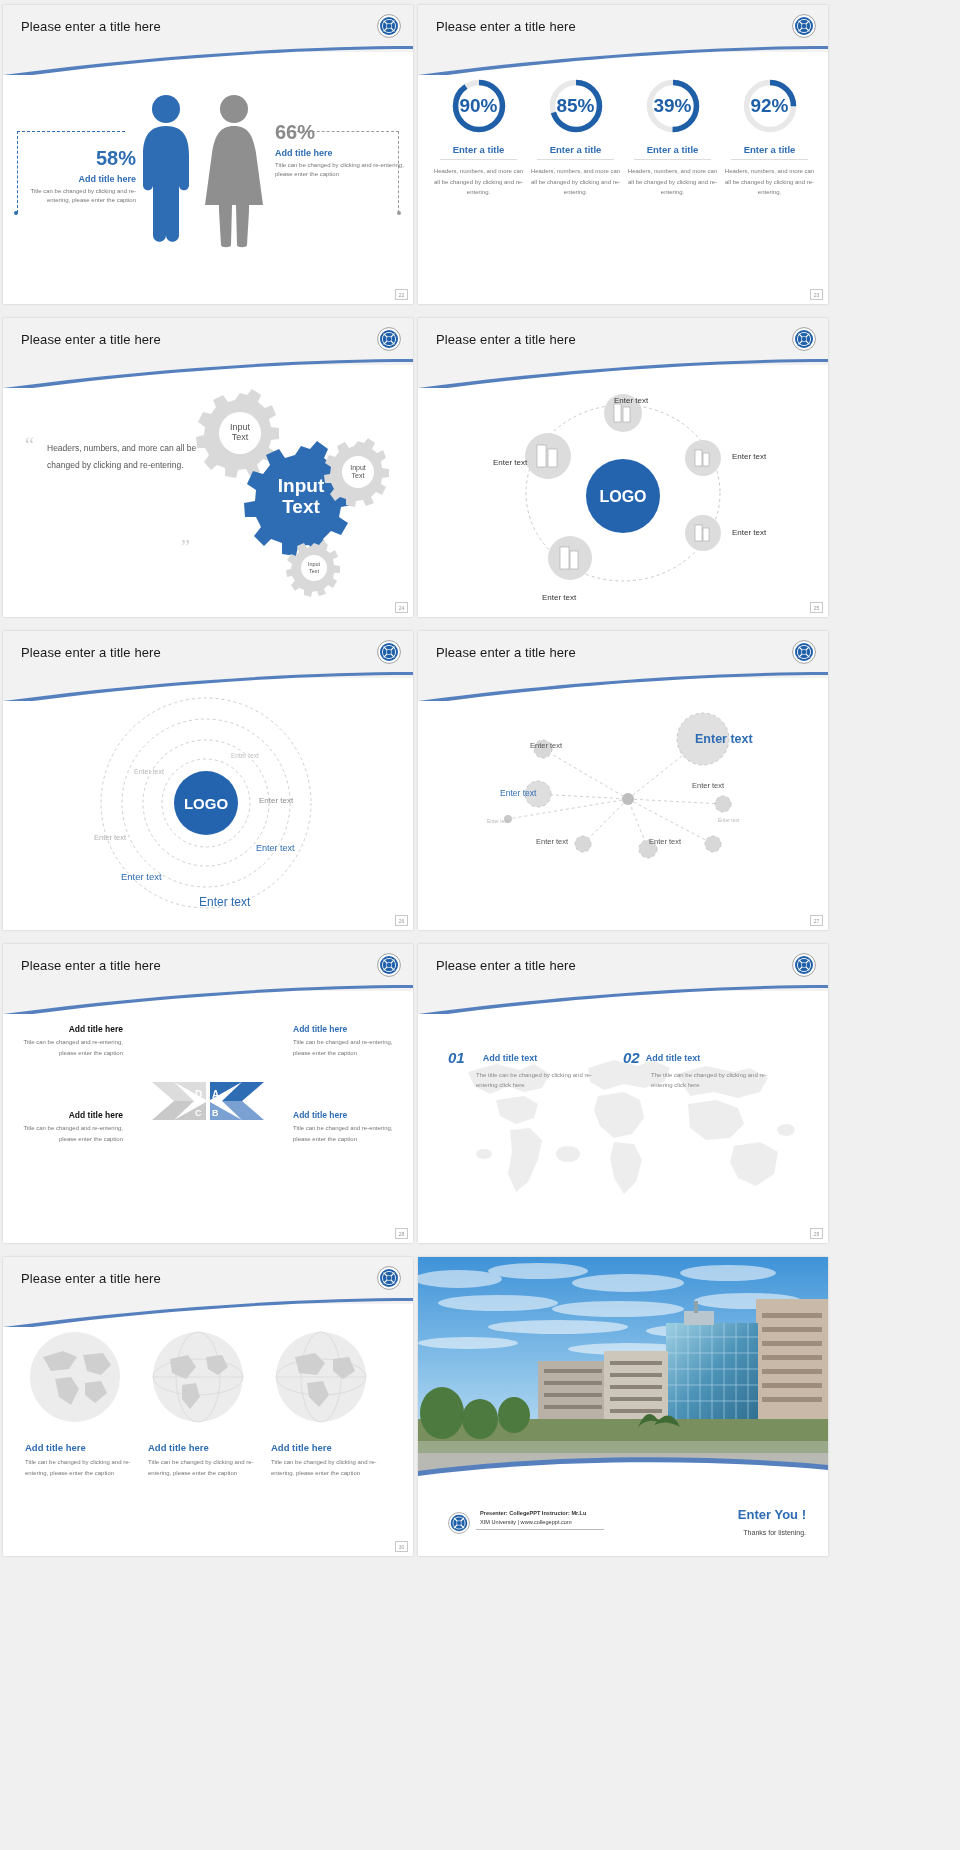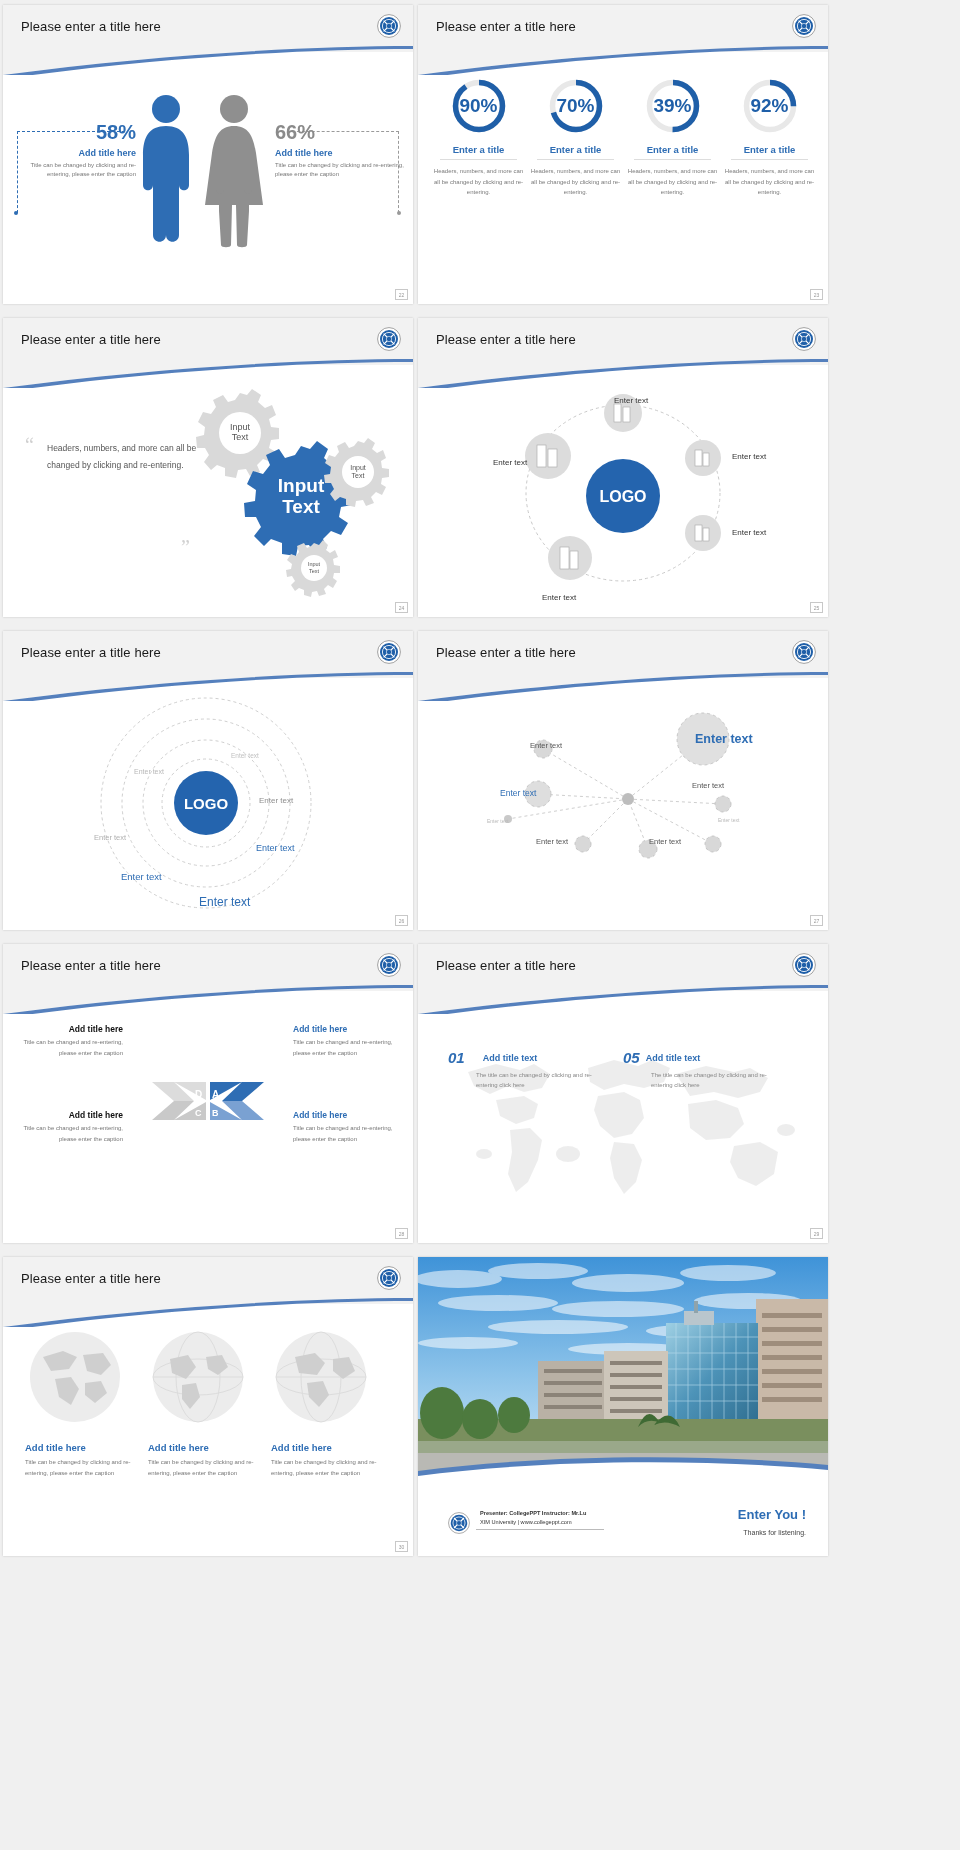--- a/index.html
+++ b/index.html
@@ -43,21 +43,21 @@
   .pagenum {
     position: absolute; right: 5px; bottom: 4px;
     width: 13px; height: 11px; border: 1px solid #c8c8c8;
     font-size: 5px; color: #999; text-align: center; line-height: 10px;
     background: #fff; z-index: 6;
   }
 
   
   .s22-wrap { position:absolute; top:58px; left:0; width:410px; height:235px; }
   .pct { font-size: 20px; font-weight: bold; }
-  .pct.blue { color: #2e6db4; }
+  .pct.blue { color: #2e6db4; margin-top: 26px; }
   .pct.grey { color: #8a8a8a; }
   .addtitle { font-size: 9px; font-weight: bold; color: #2e6db4; margin-top: 4px;}
   .capt { font-size: 6px; color: #777; line-height: 1.55; margin-top: 3px;}
   .g-left { position:absolute; left: 18px; top: 58px; width: 115px; text-align: right;}
   .g-right { position:absolute; left: 272px; top: 58px; width: 135px; text-align: left;}
   .dashbox-l { position:absolute; left:14px; top:68px; width:108px; height:82px;
      border-left:1px dashed #2e6db4; border-top:1px dashed #2e6db4;}
   .dashbox-r { position:absolute; left:284px; top:68px; width:112px; height:82px;
      border-right:1px dashed #9a9a9a; border-top:1px dashed #9a9a9a;}
   .dot-l{position:absolute;left:11px;top:148px;width:4px;height:4px;border-radius:50%;background:#2e6db4;}
@@ -192,21 +192,21 @@
         <div class="dlabel">Enter a title</div>
         <div class="dsep"></div>
         <div class="dtxt">Headers, numbers, and more can all be changed by clicking and re-entering.</div>
       </div>
       <div class="dcol">
         <div class="dring">
           <svg viewBox="0 0 42 42" width="58" height="58">
             <circle cx="21" cy="21" r="17" fill="none" stroke="#e8e8e8" stroke-width="4"></circle>
             <circle cx="21" cy="21" r="17" fill="none" stroke="#1f5fa8" stroke-width="4" stroke-dasharray="74.8 128.1" transform="rotate(-90 21 21)"></circle>
           </svg>
-          <div class="dpct">70%</div>
+          <div class="dpct">85%</div>
         </div>
         <div class="dlabel">Enter a title</div>
         <div class="dsep"></div>
         <div class="dtxt">Headers, numbers, and more can all be changed by clicking and re-entering.</div>
       </div>
       <div class="dcol">
         <div class="dring">
           <svg viewBox="0 0 42 42" width="58" height="58">
             <circle cx="21" cy="21" r="17" fill="none" stroke="#e8e8e8" stroke-width="4"></circle>
             <circle cx="21" cy="21" r="17" fill="none" stroke="#1f5fa8" stroke-width="4" stroke-dasharray="53.4 149.5" transform="rotate(-90 21 21)"></circle>
@@ -495,21 +495,21 @@
 
     <div style="position:absolute;left:30px;top:105px;width:160px;">
       <div style="display:flex;align-items:center;gap:18px;">
         <span class="num01">01</span>
         <span class="mtitle">Add title text</span>
       </div>
       <div class="mtxt" style="margin-left:28px;">The title can be changed by clicking and re-entering click here</div>
     </div>
     <div style="position:absolute;left:205px;top:105px;width:165px;">
       <div style="display:flex;align-items:center;gap:6px;">
-        <span class="num01">05</span>
+        <span class="num01">02</span>
         <span class="mtitle">Add title text</span>
       </div>
       <div class="mtxt" style="margin-left:28px;">The title can be changed by clicking and re-entering click here</div>
     </div>
     <div class="pagenum">29</div>
   </div>
 
   <div class="slide">
     <div class="slide-head"></div>
     <svg class="head-curve" viewBox="0 0 410 70">

